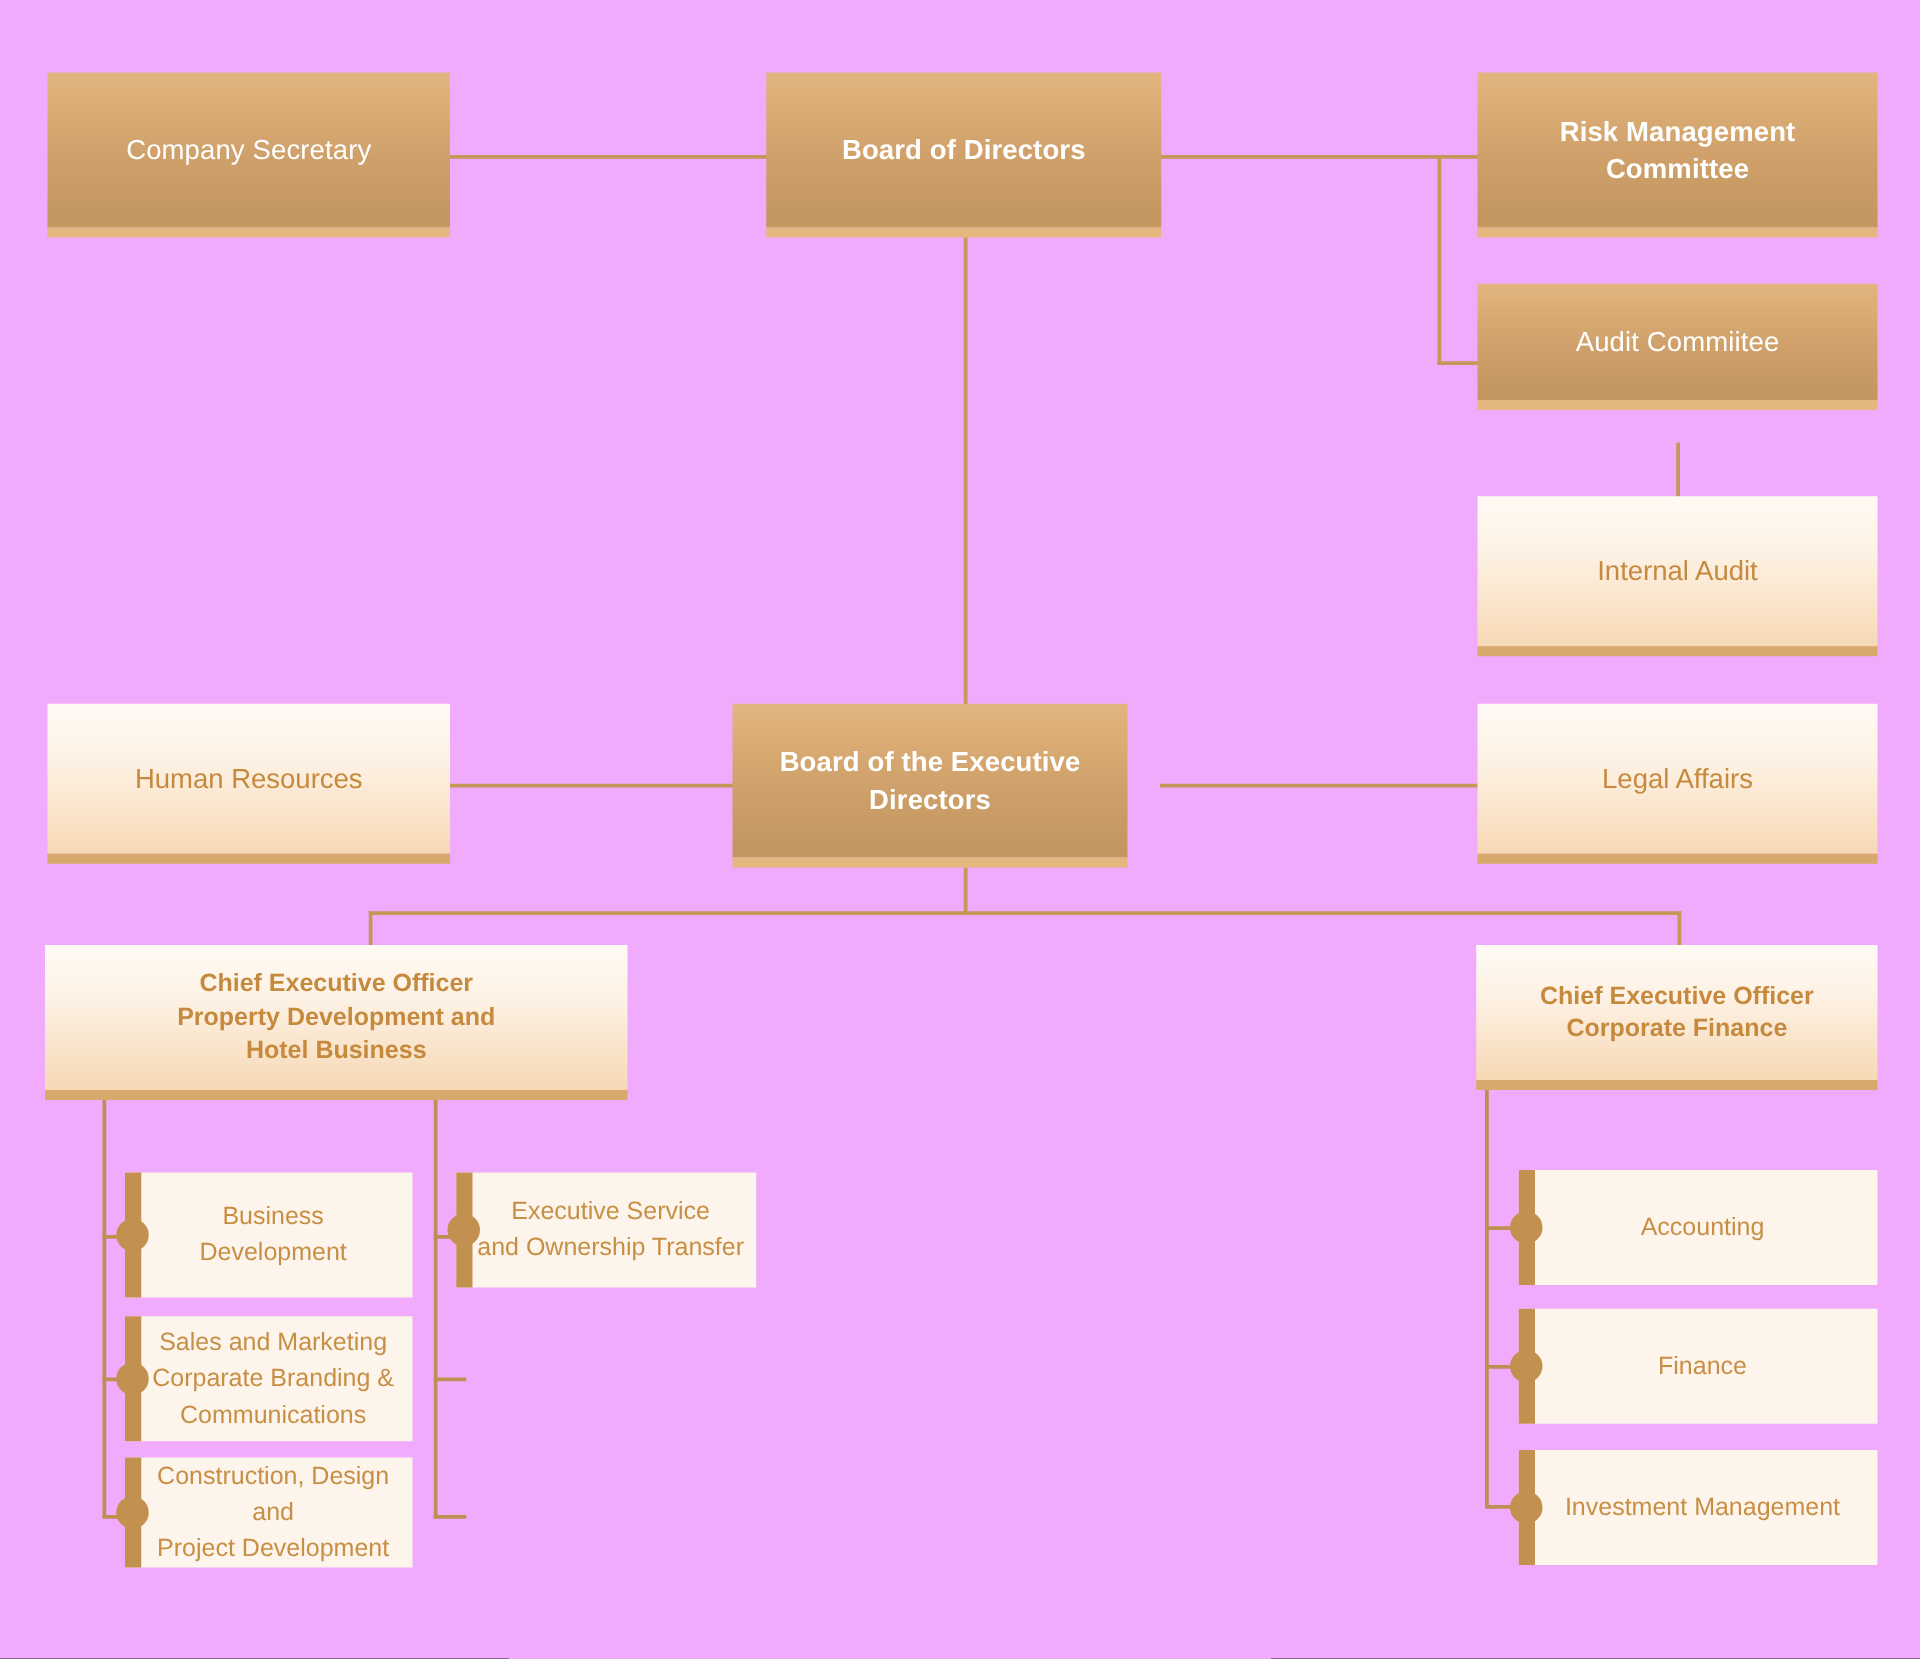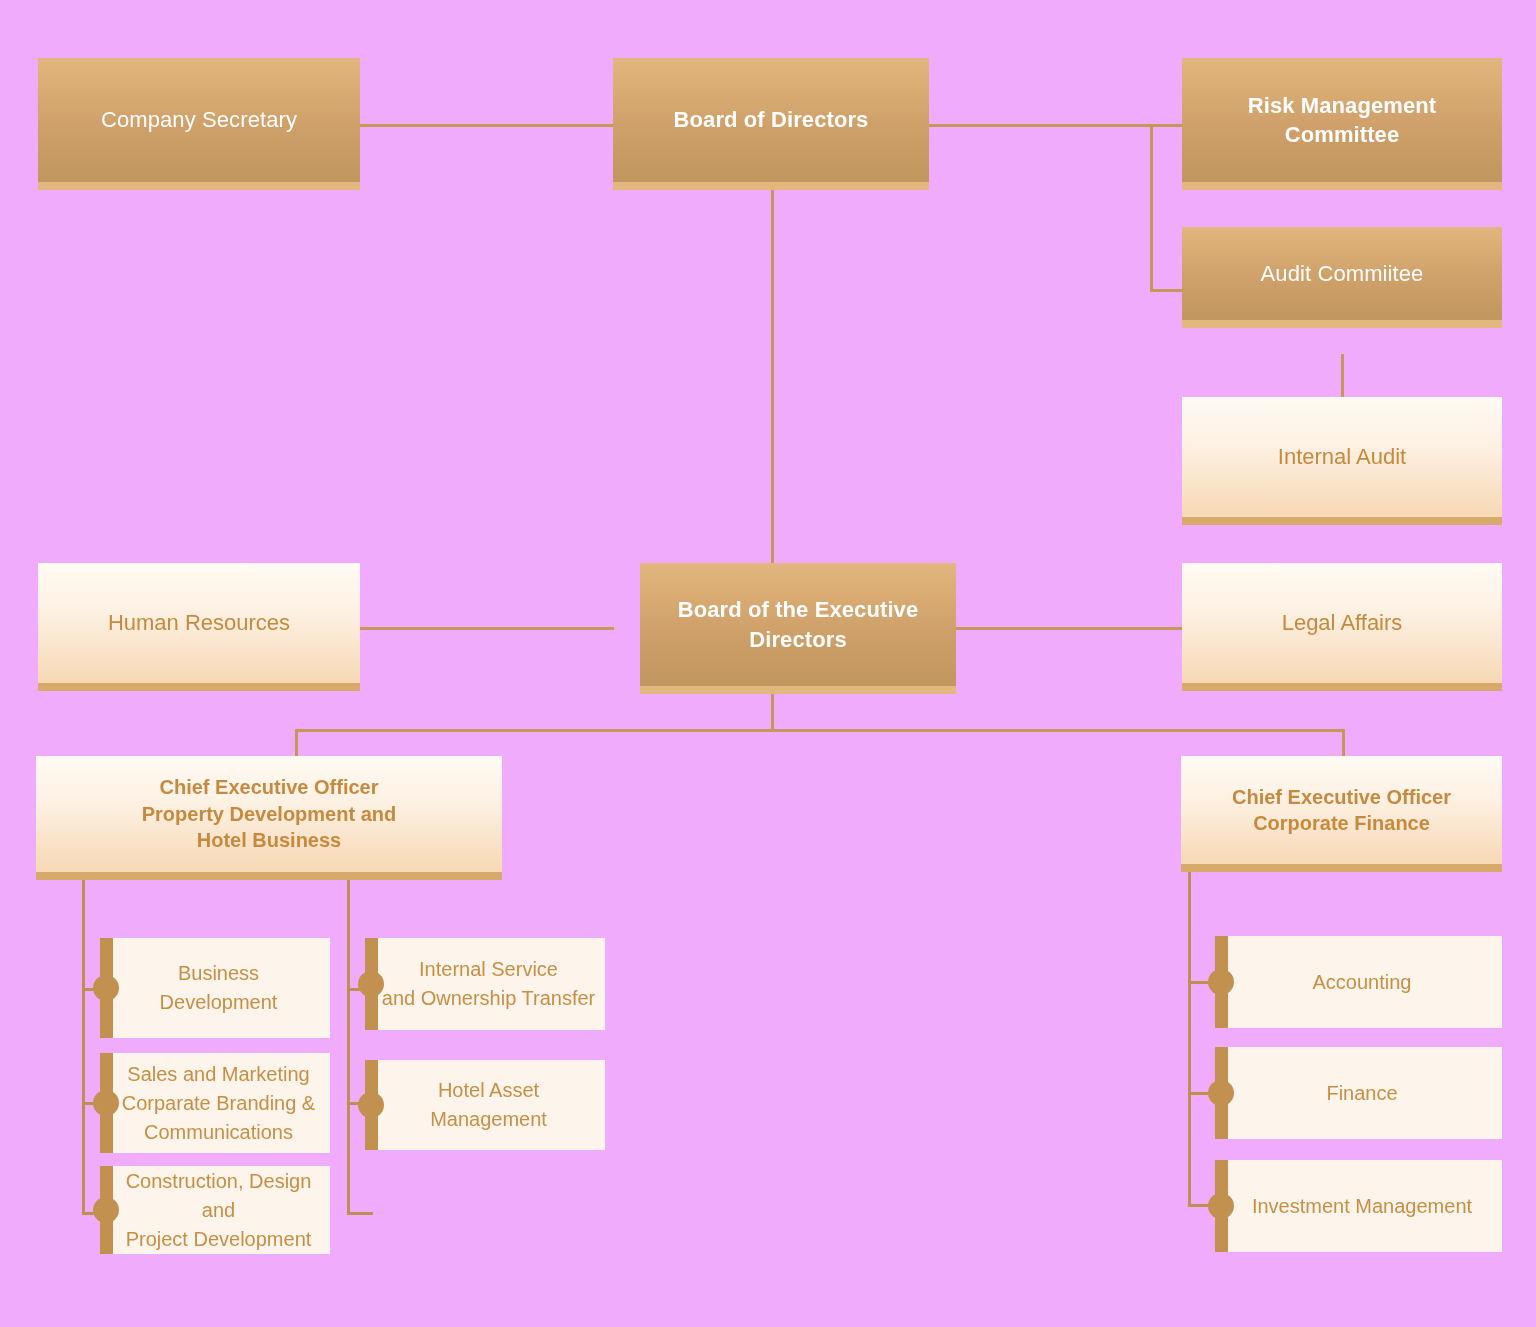--- a/index.html
+++ b/index.html
@@ -144,21 +144,21 @@
   </div>
 
   <div class="node node-light" style="left:1182px; top:397px; width:320px; height:128px;">
     <span>Internal Audit</span>
   </div>
 
   <div class="node node-light" style="left:38px; top:563px; width:322px; height:128px;">
     <span>Human Resources</span>
   </div>
 
-  <div class="node node-dark bold" style="left:640px; top:563px; width:316px; height:131px;">
+  <div class="node node-dark bold" style="left:586px; top:563px; width:316px; height:131px;">
     <span>
       <span>Board of the Executive</span><br>
       <span>Directors</span>
     </span>
   </div>
 
   <div class="node node-light" style="left:1182px; top:563px; width:320px; height:128px;">
     <span>Legal Affairs</span>
   </div>
 
@@ -198,31 +198,25 @@
     <span class="dot"></span>
     <span class="label">
       <span>Construction, Design and</span><br>
       <span>Project Development</span>
     </span>
   </div>
 
   <div class="leaf" style="left:365px; top:938px; width:240px; height:92px;">
     <span class="dot"></span>
     <span class="label">
-      <span>Internal Service</span><br>
+      <span>Executive Service</span><br>
       <span>and Ownership Transfer</span>
     </span>
   </div>
 
-  <div class="leaf" style="left:365px; top:1060px; width:240px; height:90px;">
-    <span class="dot"></span>
-    <span class="label">
-      <span>Hotel Asset Management</span>
-    </span>
-  </div>
 
 
   <div class="leaf" style="left:1215px; top:936px; width:287px; height:92px;">
     <span class="dot"></span>
     <span class="label">
       <span>Accounting</span>
     </span>
   </div>
 
   <div class="leaf" style="left:1215px; top:1047px; width:287px; height:92px;">

